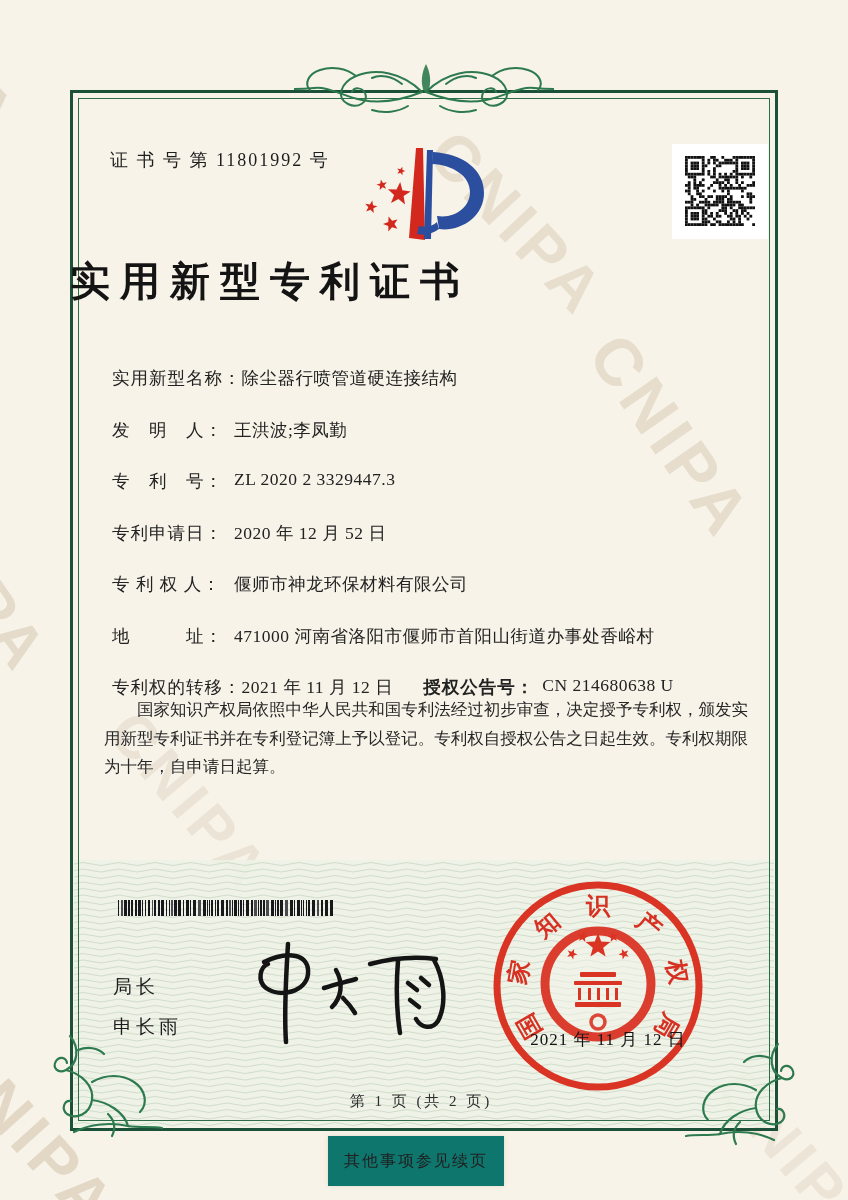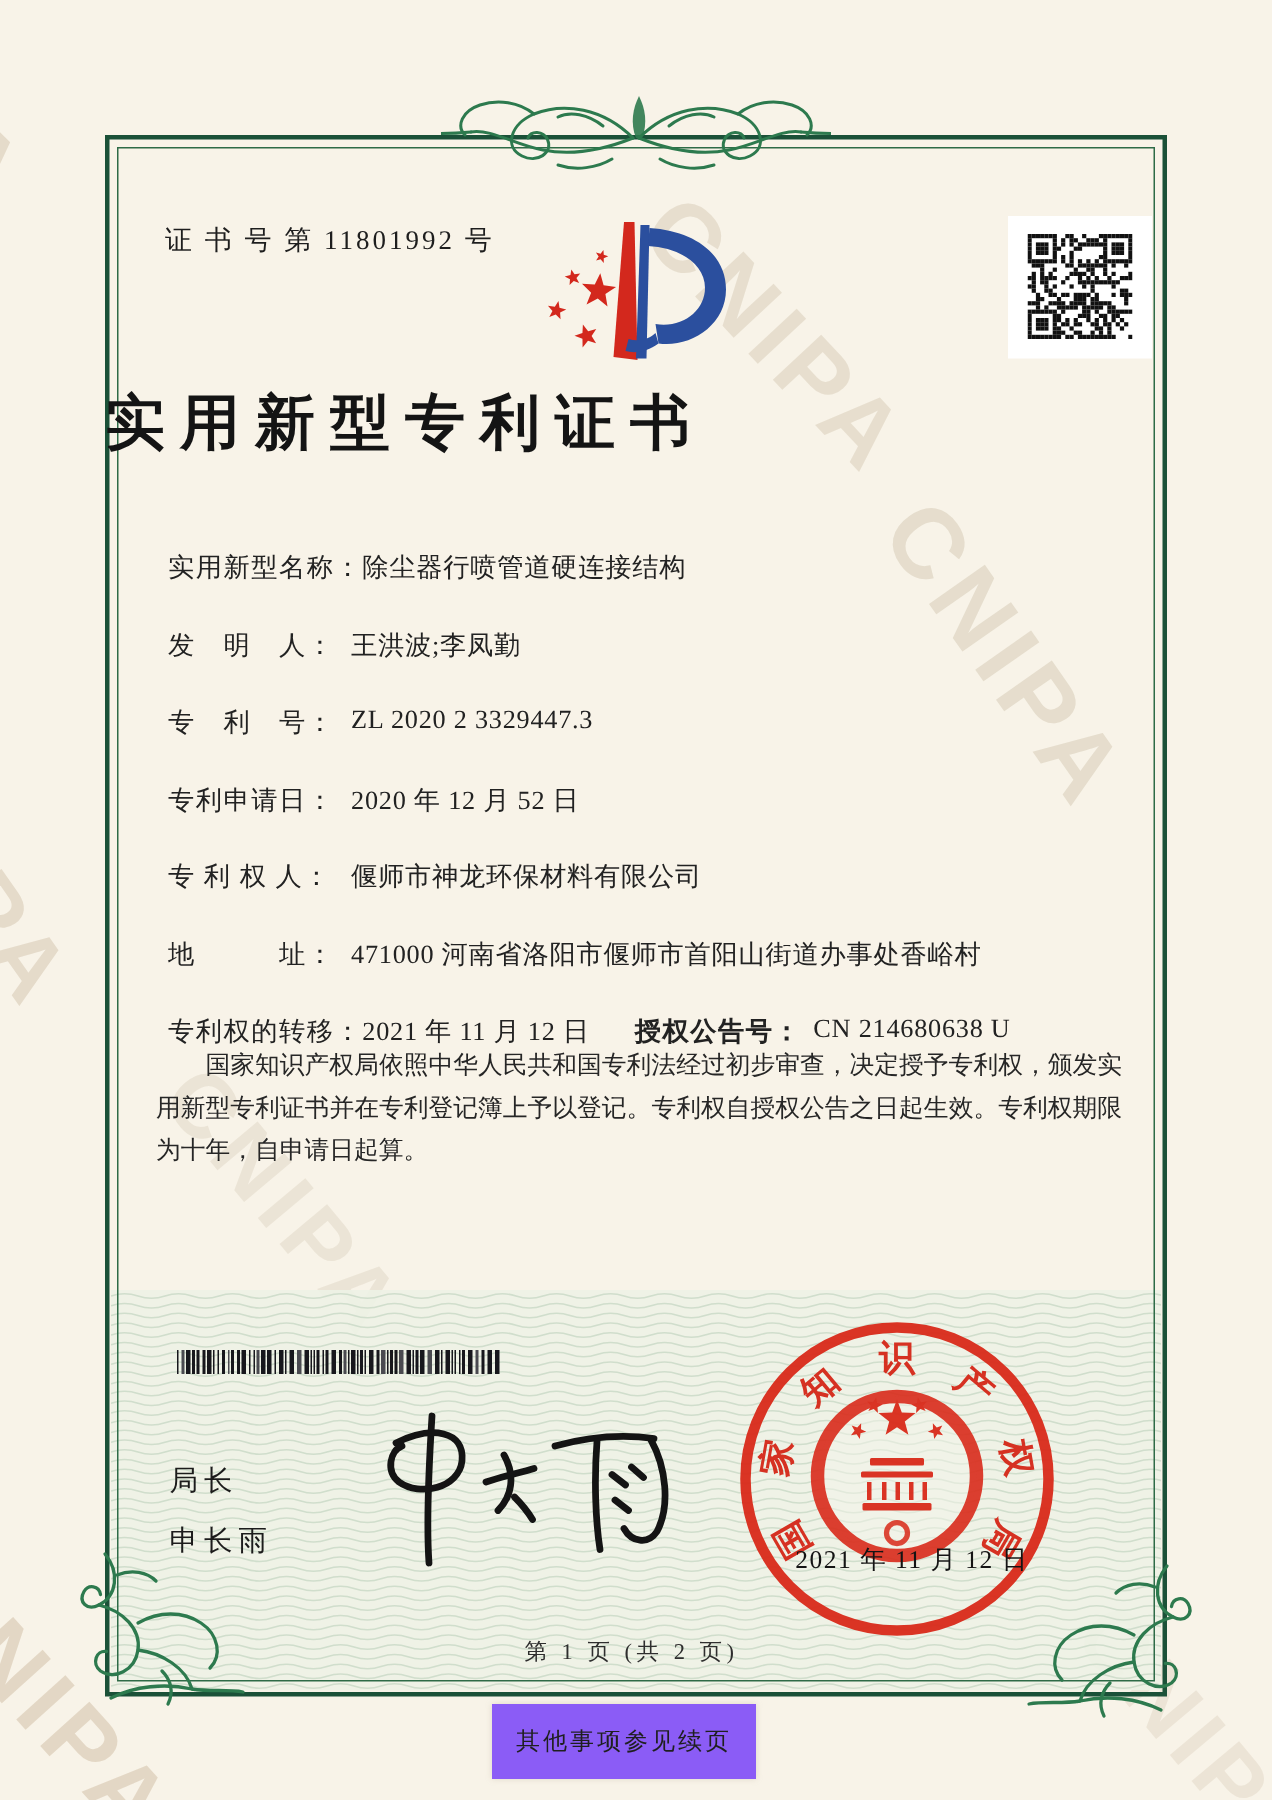--- a/index.html
+++ b/index.html
@@ -66,21 +66,21 @@
     font-family:"Liberation Sans","DejaVu Sans",sans-serif; font-size:19px; letter-spacing:4px; color:#1c1c1c;}
   .signature{position:absolute; left:248px; top:936px; z-index:6;}
   .seal{position:absolute; left:488px; top:876px; width:220px; height:220px; z-index:6; opacity:0.95;}
   .seal-ring-char{position:absolute; width:26px; height:26px; text-align:center;
     font-size:24px; font-weight:bold; color:#d52718; line-height:26px;}
   .seal-date{position:absolute; left:508px; top:1028px; width:200px; z-index:7;
     text-align:center; font-size:17px; letter-spacing:1px; color:#141414;}
   .page-num{position:absolute; left:70px; top:1092px; width:702px; z-index:5;
     text-align:center; font-size:15px; letter-spacing:3px; color:#2e2e2e;}
   .cont-note{position:absolute; left:328px; top:1136px; width:176px; height:50px; z-index:5;
-    background:#8b5cf6; display:flex; align-items:center; justify-content:center;
+    background:#0f766e; display:flex; align-items:center; justify-content:center;
     font-size:16px; letter-spacing:2px; color:#1f1f1f; box-shadow:0 0 4px rgba(180,170,150,0.35);}
 </style>
 </head>
 <body>
 
 <div class="page">
 
   <div class="wm wm1">CNIPA</div>
   <div class="wm wm2">CNIPA</div>
   <div class="wm wm3">CNIPA</div>

